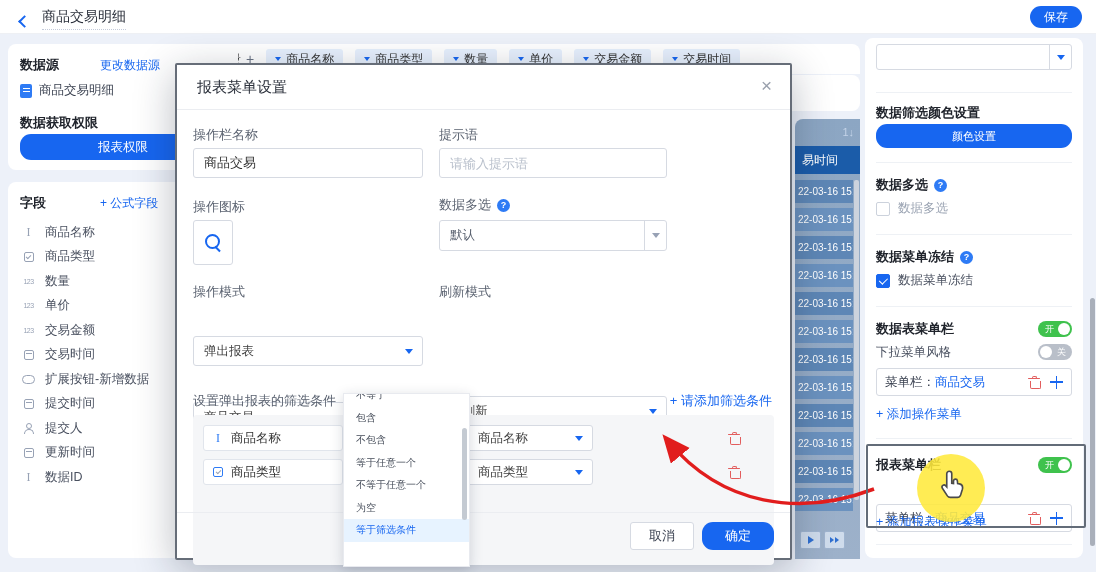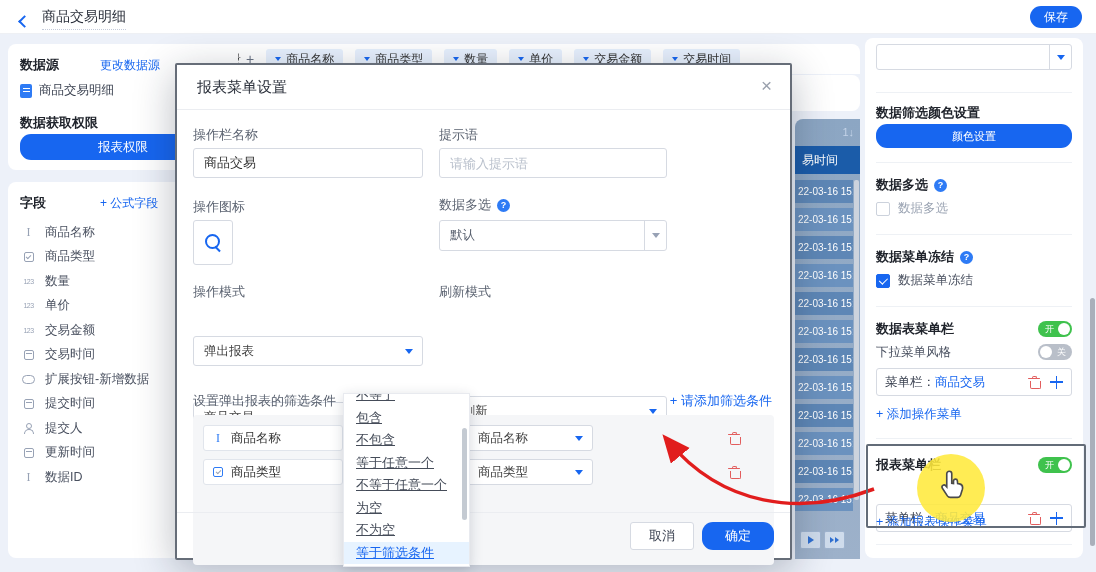--- a/index.html
+++ b/index.html
@@ -74,21 +74,21 @@
 
   
   .modal { position:absolute; left:175px; top:63px; width:617px; height:497px; background:#fff; border:2px solid #666d78; border-radius:2px; box-shadow:0 10px 40px rgba(20,30,50,.30); z-index:10; }
   .m-label { font-size:13px; color:#5a6270; }
   .m-input { border:1px solid #d6dae2; border-radius:3px; height:30px; width:100%; padding:0 10px; font-size:13px; font-family:inherit; color:#333; }
   .m-input::placeholder { color:#b9c0cc; }
   .mag { position:relative; width:18px; height:19px; }
   .mag::before { content:""; position:absolute; top:1px; left:1px; width:11px; height:11px; border:2px solid #1766f0; border-radius:50%; }
   .mag::after { content:""; position:absolute; width:7px; height:2.2px; background:#1766f0; transform:rotate(45deg); right:1px; bottom:2px; }
   .f-chip { display:flex; align-items:center; gap:7px; background:#fff; border:1px solid #e1e5ec; border-radius:3px; height:26px; padding:0 8px; font-size:12.5px; color:#333; }
-  .dd-item { height:22.5px; display:flex; align-items:center; padding-left:12px; font-size:13px; color:#454c59;text-decoration:underline; }
+  .dd-item { height:22.5px; display:flex; align-items:center; padding-left:12px; font-size:10px; color:#454c59; }
   .dd-item.sel-item { background:#e7f3ff; color:#1766f0; }
 
   
   .hl-box { position:absolute; left:866px; top:444px; width:220px; height:84px; border:2px solid #636c78; border-radius:2px; z-index:20; pointer-events:none; }
   .spot { position:absolute; left:917px; top:454px; width:68px; height:68px; border-radius:50%; background:#ffe93c; opacity:.88; z-index:21; }
   .cursor-svg { position:absolute; left:938px; top:468px; z-index:22; }
   .arrow-svg { position:absolute; left:0; top:0; z-index:19; pointer-events:none; }
   .scrollthumb { position:absolute; right:1px; top:298px; width:5px; height:248px; background:#a9afba; border-radius:3px; z-index:4; }
 </style>
 </head>
@@ -404,21 +404,20 @@
   </div>
 
   <div class="abs" style="left:166px;top:328px;width:127px;height:174px;background:#fff;border:1px solid #e8eaef;box-shadow:0 3px 12px rgba(30,40,60,.18);overflow:hidden;z-index:30;">
     <div style="margin-top:-10px;">
       <div class="dd-item">不等于</div>
       <div class="dd-item">包含</div>
       <div class="dd-item">不包含</div>
       <div class="dd-item">等于任意一个</div>
       <div class="dd-item">不等于任意一个</div>
       <div class="dd-item">为空</div>
-      <div class="dd-item">不为空</div>
       <div class="dd-item sel-item">等于筛选条件</div>
     </div>
     <div class="abs" style="right:2px;top:34px;width:5px;height:92px;background:#c4cad2;border-radius:3px;"></div>
   </div>
 </div>
 
 <svg class="arrow-svg" width="1096" height="572">
   <defs>
     <marker id="ah" markerWidth="9" markerHeight="8" refX="5.5" refY="3.5" orient="auto">
       <path d="M0,0 L8,3.5 L0,7 Z" fill="#e11d1d"></path>

